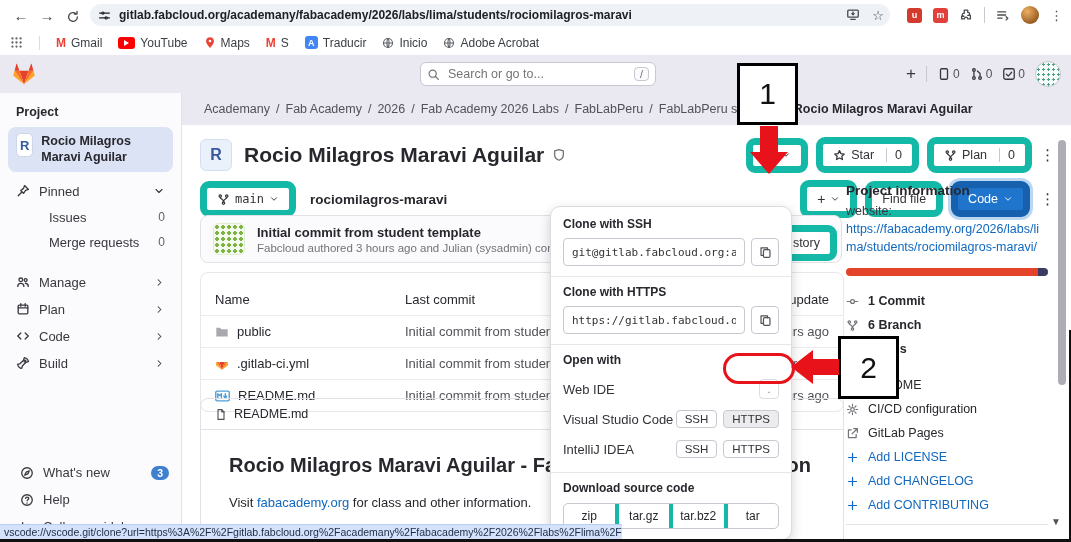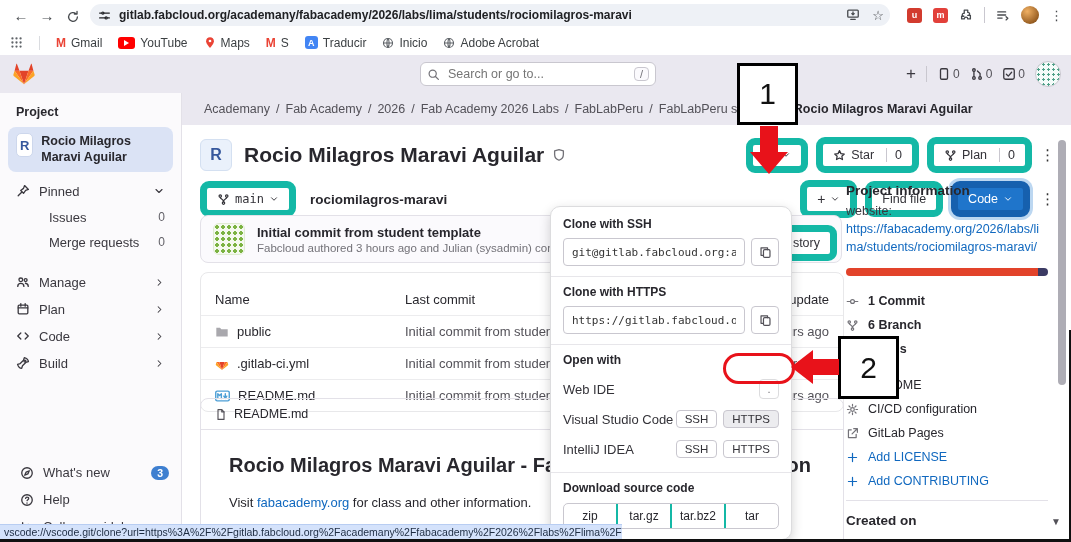--- a/index.html
+++ b/index.html
@@ -128,21 +128,21 @@
   .copy-btn{width:26px;height:26px;border:1px solid #c9c7cf;border-radius:4px;background:#fff;display:flex;
     align-items:center;justify-content:center;color:#535158;}
   .dd-div{height:1px;background:#e7e6ea;margin:8px -12px;}
   .dd-row{display:flex;align-items:center;height:30px;font-size:13px;color:#333238;}
   .dd-row .grow{flex:1;}
   .chip{border:1px solid #c9c7cf;border-radius:4px;padding:2px 8px;font-size:11.5px;color:#333238;background:#fff;}
   .chip-grey{background:#ececef;}
   .dot-chip{border:1px solid #dcdcde;border-radius:4px;width:18px;height:18px;display:flex;align-items:center;
     justify-content:center;color:#737278;font-size:11px;}
   .dl-group{display:flex;border:1px solid #c9c7cf;border-radius:5px;overflow:hidden;margin-top:8px;}
-  .dl-group span{flex:1;text-align:center;padding:5px 0;font-size:12px;border-left:2px solid #14b8a6;}
+  .dl-group span{flex:1;text-align:center;padding:5px 0;font-size:12px;border-left:4px solid #14b8a6;}
   .dl-group span:first-child{border-left:none;}
 
   
   .ann-box{position:absolute;width:55px;height:56px;background:#fff;border:3px solid #000;z-index:100;
     display:flex;align-items:center;justify-content:center;font-size:30px;color:#111;}
   .arr-shaft{position:absolute;background:#e8121a;z-index:100;}
   .arr-head-down{position:absolute;width:0;height:0;border-left:19px solid transparent;border-right:19px solid transparent;
     border-top:22px solid #e8121a;z-index:100;}
   .arr-head-left{position:absolute;width:0;height:0;border-top:17px solid transparent;border-bottom:17px solid transparent;
     border-right:22px solid #e8121a;z-index:100;}
@@ -588,20 +588,26 @@
       <div class="info-add">
         <svg class="ic" width="13" height="13" viewBox="0 0 16 16">
             <path d="M8 3v10M3 8h10"></path>
           </svg>
         <span>Add LICENSE</span>
       </div>
       <div class="info-add">
         <svg class="ic" width="13" height="13" viewBox="0 0 16 16">
             <path d="M8 3v10M3 8h10"></path>
           </svg>
+        <span>Add CHANGELOG</span>
+      </div>
+      <div class="info-add">
+        <svg class="ic" width="13" height="13" viewBox="0 0 16 16">
+            <path d="M8 3v10M3 8h10"></path>
+          </svg>
         <span>Add CONTRIBUTING</span>
       </div>
       <div class="info-div"></div>
       <div class="info-h">Created on</div>
     </div>
   </div>
 
   <div class="dropdown">
     <div class="dd-label">Clone with SSH</div>
     <div class="dd-clone">

